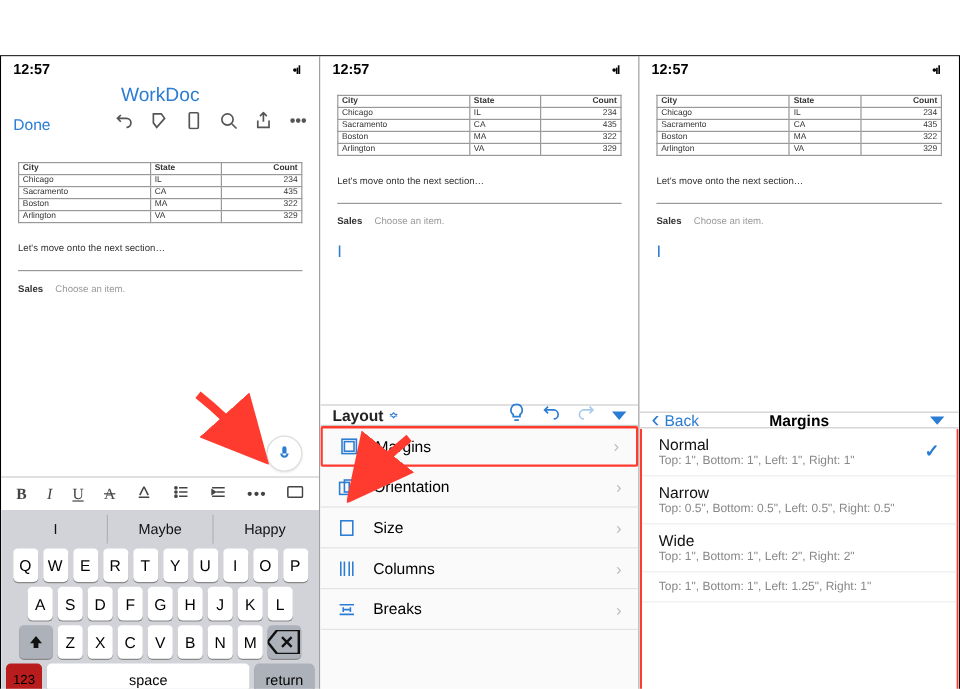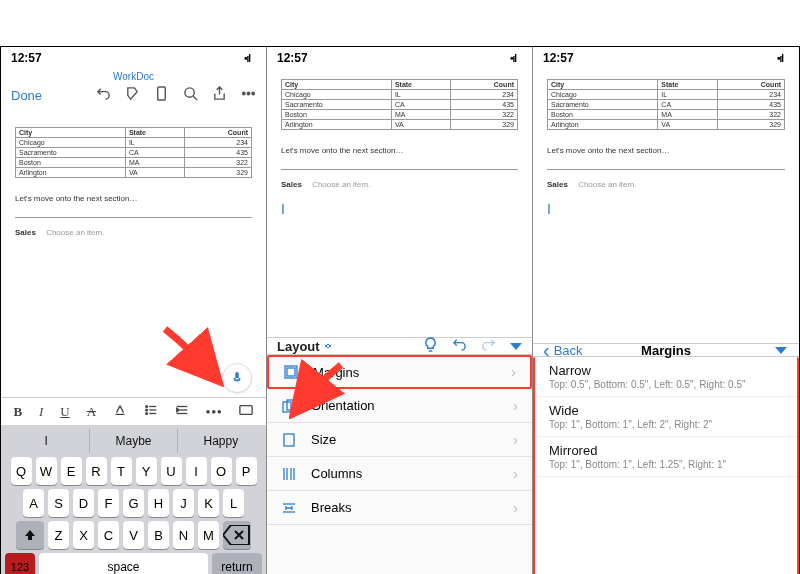--- a/index.html
+++ b/index.html
@@ -6,21 +6,21 @@
   body { font-family: -apple-system, Helvetica, Arial, sans-serif; background: #fff; width: 800px; height: 574px; overflow: hidden; }
   .wrap { display: flex; width: 800px; height: 574px; border: 1px solid #000; margin-top: 46px; }
   .pane { flex: 0 0 266px; height: 572px; border-right: 1px solid #888; position: relative; background: #fff; display: flex; flex-direction: column; overflow: hidden; }
   .pane:last-child { border-right: none; }
   
   .statusbar { display: flex; justify-content: space-between; align-items: center; height: 22px; padding: 0 10px; font-size: 12px; font-weight: 600; }
   .sb-right { display: flex; gap: 3px; align-items: center; }
   .sig::before { content: "•ıl"; font-size: 10px; letter-spacing: -1px; }
   .wifi svg, .batt svg { display: block; }
   
-  .hdr1 { text-align: center; font-size: 10px; color: #2b7cd3; padding: 2px 0 4px; }
+  .hdr1 { text-align: center; font-size: 16px; color: #2b7cd3; padding: 2px 0 4px; }
   .toolbar1 { display: flex; align-items: center; justify-content: space-between; padding: 0 10px 6px; }
   .done { color: #2b7cd3; font-size: 13px; }
   .tbicons { display: flex; gap: 14px; color: #555; }
   .tbicons svg { width: 15px; height: 15px; stroke: #555; fill: none; stroke-width: 1.5; }
   
   .doc { flex: 1; padding: 10px 14px; font-size: 8px; color: #333; position: relative; }
   .doc2 { padding-top: 4px; }
   table.datatbl { border-collapse: collapse; width: 100%; margin-top: 6px; font-size: 7px; }
   table.datatbl th, table.datatbl td { border: 1px solid #999; padding: 1px 3px; text-align: left; }
   table.datatbl th:last-child, table.datatbl td:last-child { text-align: right; }
@@ -508,28 +508,32 @@
   </div>
 
   <div class="backhdr">
     <span class="back">Back</span>
     <span class="ctitle">Margins</span>
     <span class="caretdn"></span>
   </div>
 
   <div class="marginlist redbox" style="border-top:none;">
     <div class="mopt">
+      <div class="t">Normal</div>
+          <div class="d">Top: 1", Bottom: 1", Left: 1", Right: 1"</div>
+          <span class="check">✓</span>
+    </div>
+    <div class="mopt">
       <div class="t">Narrow</div>
           <div class="d">Top: 0.5", Bottom: 0.5", Left: 0.5", Right: 0.5"</div>
     </div>
     <div class="mopt">
       <div class="t">Wide</div>
           <div class="d">Top: 1", Bottom: 1", Left: 2", Right: 2"</div>
     </div>
     <div class="mopt">
-      <div class="t">Mirrored</div>
           <div class="d">Top: 1", Bottom: 1", Left: 1.25", Right: 1"</div>
     </div>
   </div>
   <div class="homebar" style="position:absolute; bottom:2px; left:50%; transform:translateX(-50%);"></div>
 </div>
 
 </div>
 
 </body></html>

